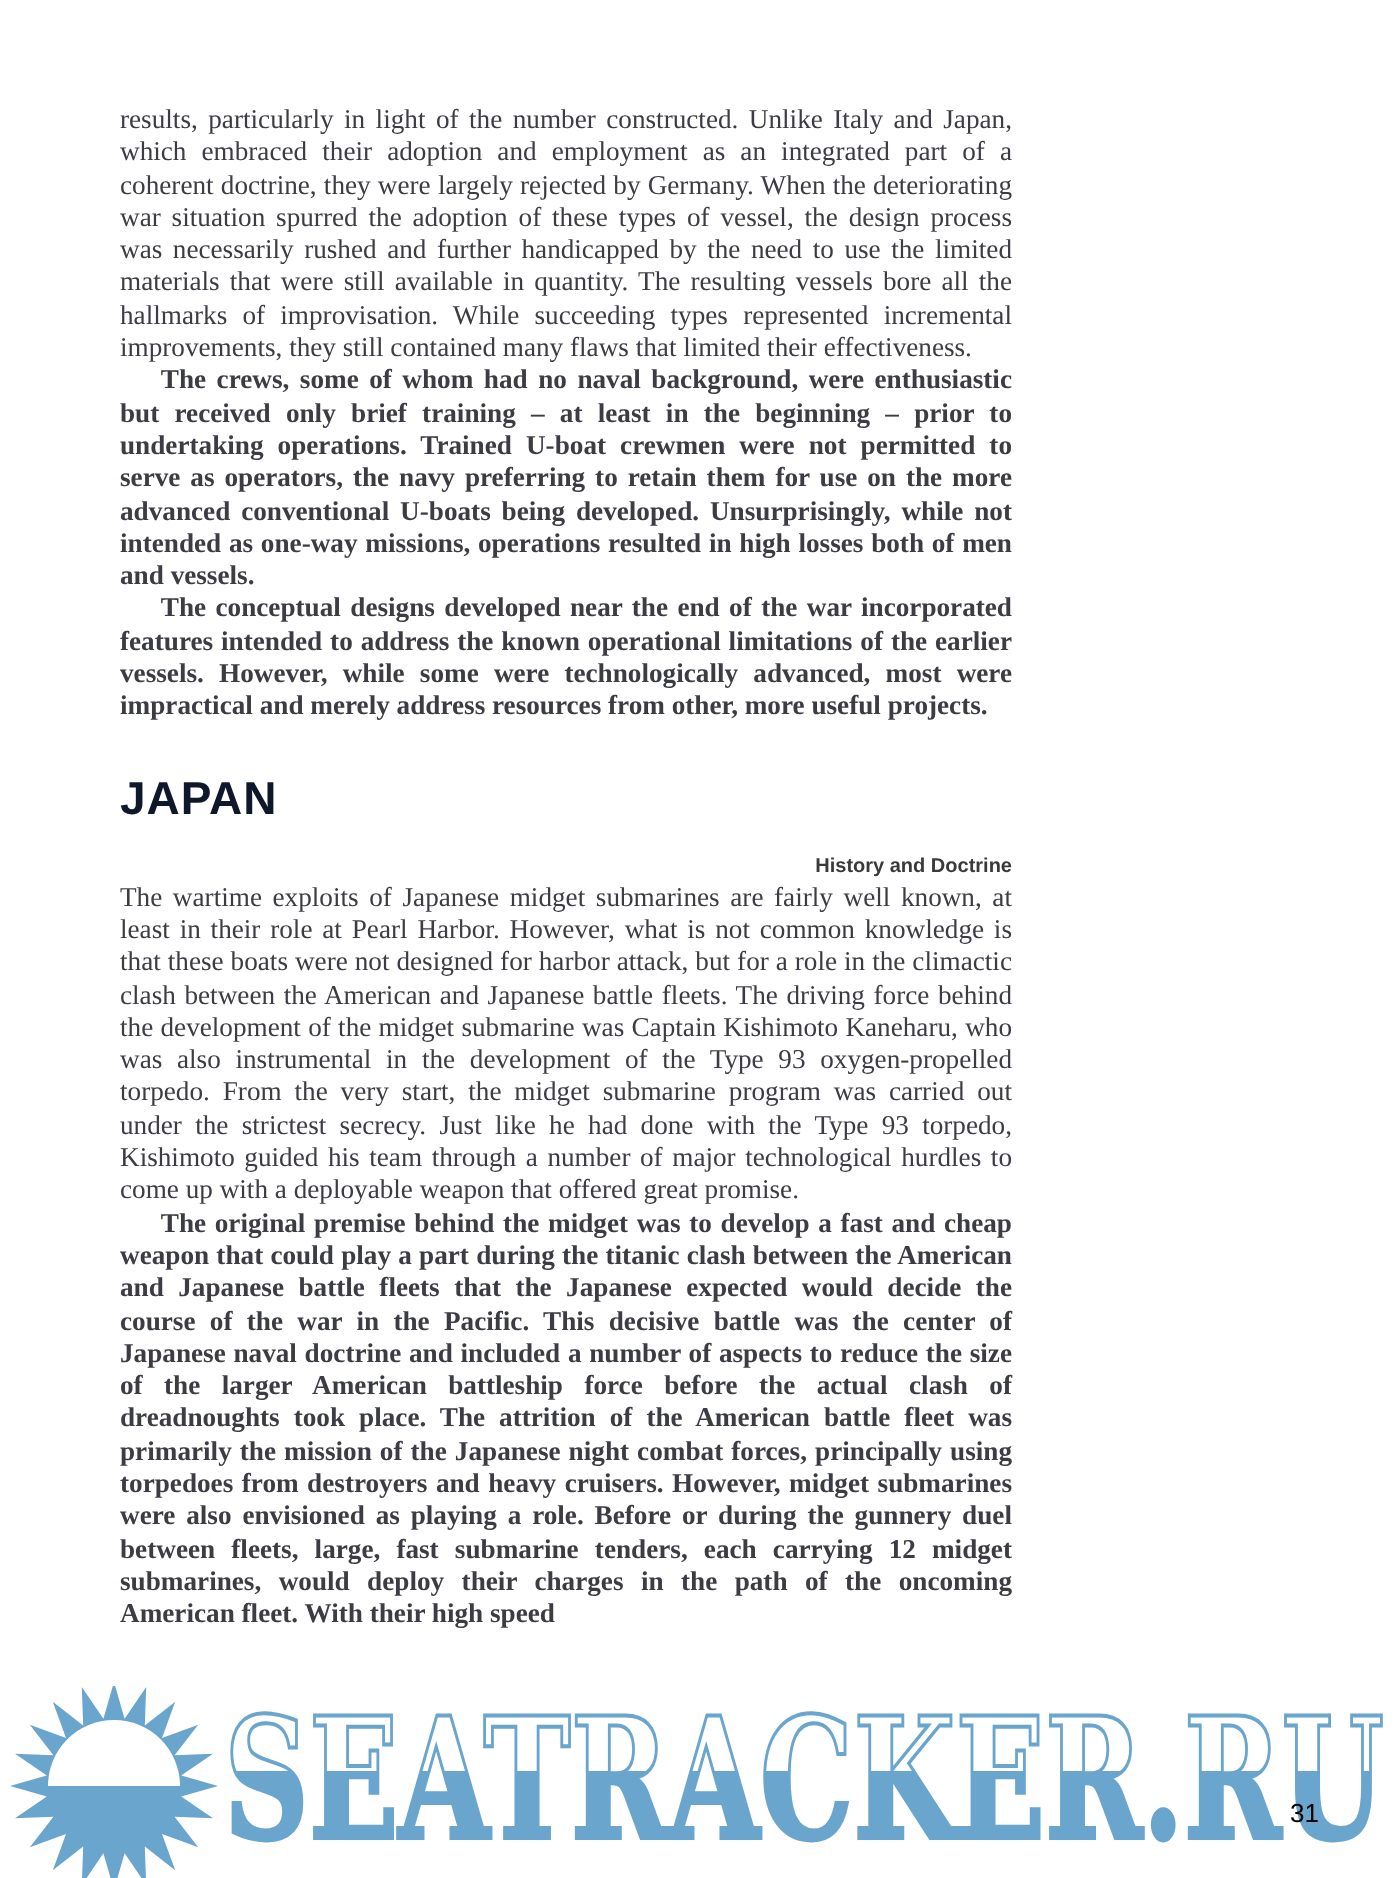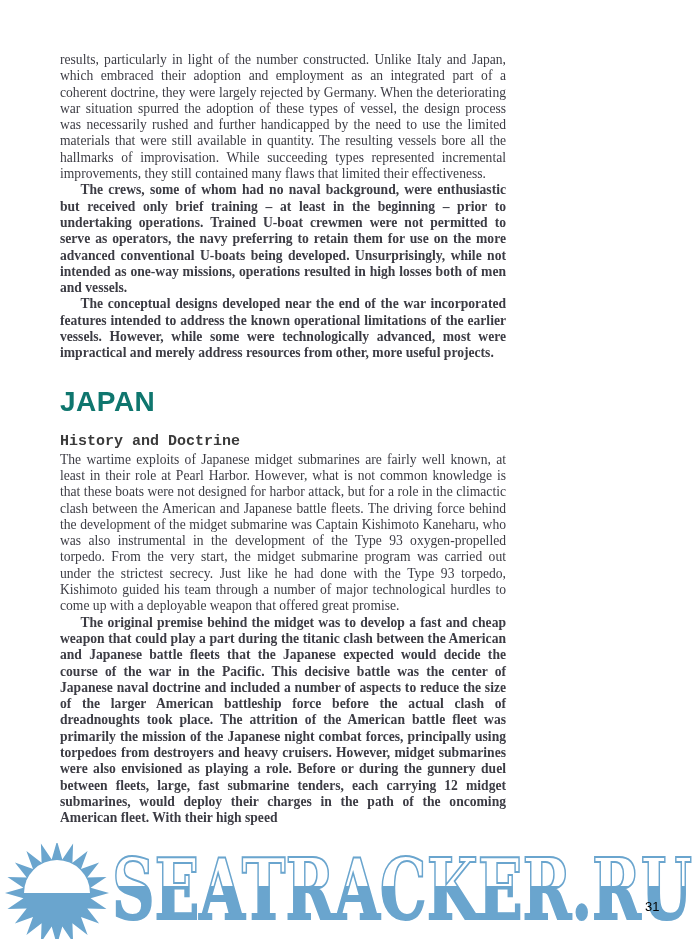--- a/index.html
+++ b/index.html
@@ -23,31 +23,32 @@
     font-family: "Liberation Serif", serif;
     font-size: 13.6px;
     line-height: 16.3px;
     text-align: justify;
     color: #3c3c44;
   }
   p.indent { text-indent: 1.5em; font-weight: bold; }
   h1.japan-heading {
     margin: 24px 0 0 0;
     font-family: "Liberation Sans", sans-serif;
-    font-size: 28px;
+    font-size: 23px;
     font-weight: bold;
     letter-spacing: 0.5px;
-    color: #0f766e;
+    color: #0f172a;
   }
   h2.sub-heading {
     margin: 15px 0 2px 0;
-    font-family: Liberation Mono, monospace;
-    font-size: 15px;
+    font-family: Liberation Sans, sans-serif;
+    font-size: 10px;
     font-weight: bold;
     color: #3a3a3a;
+    text-align: right;
   }
   .watermark {
     position: absolute;
     left: 0;
     top: 843px;
     z-index: 1;
   }
   .page-number {
     position: absolute;
     left: 645px;

